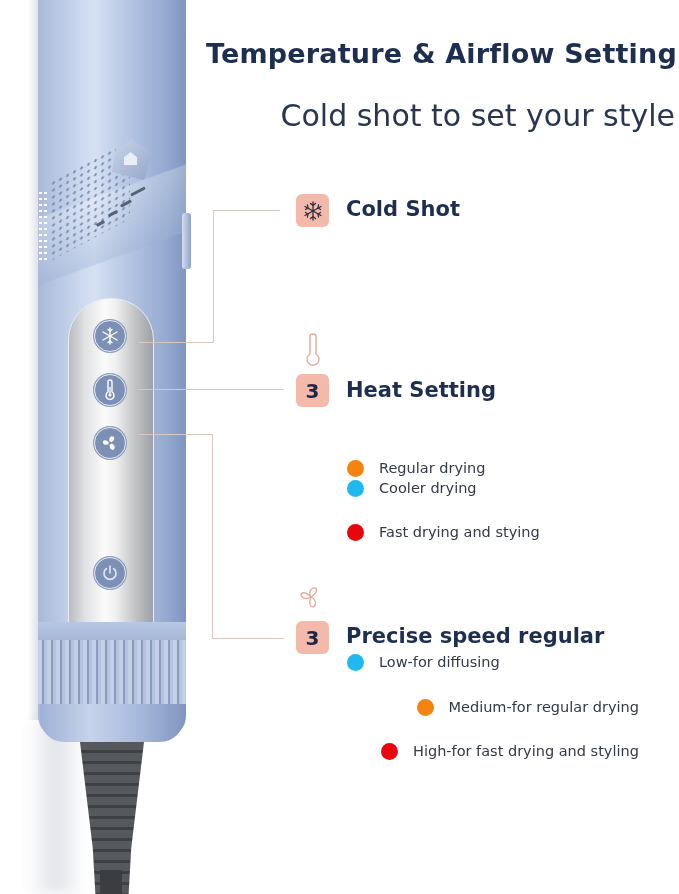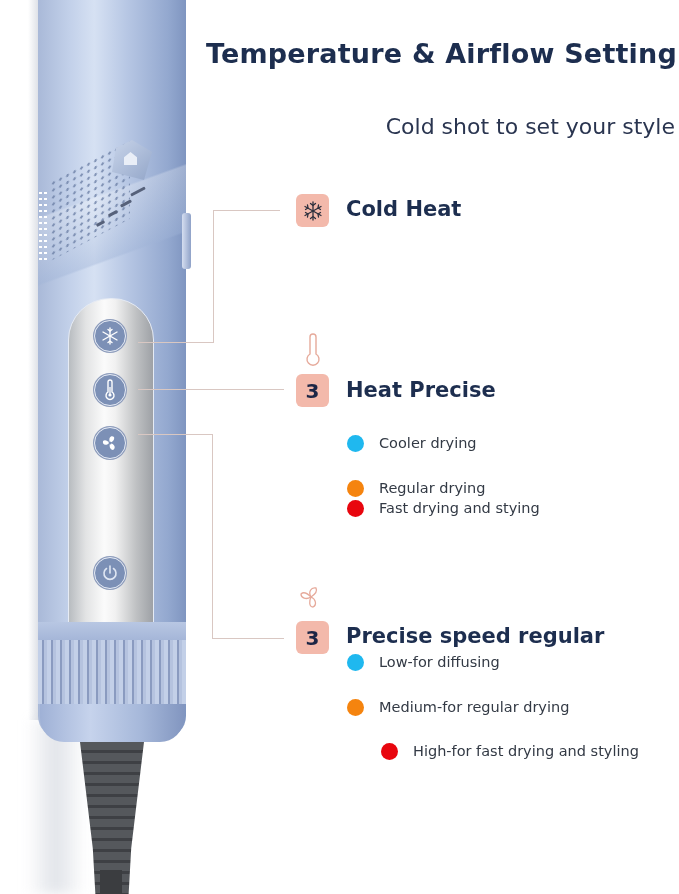--- a/index.html
+++ b/index.html
@@ -10,22 +10,22 @@
     color: #1b2a47;
   }
   .abs { position: absolute; }
 
   
   .title {
     right: 2px; top: 38px; font-size: 27px; font-weight: bold;
     color: #1d2e4f; letter-spacing: 0.2px; white-space: nowrap;
   }
   .subtitle {
-    right: 4px; top: 98px; font-size: 22px; color: #2a3550;
-    white-space: nowrap; font-weight: normal; margin-top: 16px;
+    right: 4px; top: 98px; font-size: 30px; color: #2a3550;
+    white-space: nowrap; font-weight: normal;
   }
 
   
   .badge {
     width: 33px; height: 33px; border-radius: 6px; background: #f3b9ab;
     display: flex; align-items: center; justify-content: center;
     font-weight: bold; font-size: 20px; color: #1d2646;
   }
   .feat-label {
     font-size: 21px; font-weight: bold; color: #1d2e4f; white-space: nowrap;
@@ -205,59 +205,59 @@
       <line x1="3" y1="15.5" x2="19" y2="6.5"></line>
       <polyline points="8.5,3.5 11,5.5 13.5,3.5"></polyline>
       <polyline points="8.5,18.5 11,16.5 13.5,18.5"></polyline>
       <polyline points="3.5,9.5 6,8 5.5,5"></polyline>
       <polyline points="18.5,12.5 16,14 16.5,17"></polyline>
       <polyline points="3.5,12.5 6,14 5.5,17"></polyline>
       <polyline points="18.5,9.5 16,8 16.5,5"></polyline>
     </g>
   </svg>
 </div>
-<div class="abs feat-label" style="left:346px;top:197px;">Cold Heat</div>
+<div class="abs feat-label" style="left:346px;top:197px;">Cold Shot</div>
 
 <svg class="abs" style="left:304px;top:333px;" width="18" height="34" viewBox="0 0 18 34">
   <path d="M6 4 a3 3 0 0 1 6 0 v17 a6 6 0 1 1 -6 0 z" stroke="#e6aa9b" stroke-width="1.4" fill="none"></path>
 </svg>
 <div class="abs badge" style="left:296px;top:374px;">3</div>
-<div class="abs feat-label" style="left:346px;top:378px;">Heat Precise</div>
+<div class="abs feat-label" style="left:346px;top:378px;">Heat Setting</div>
 
 <div class="abs" style="left:347px;top:433px;">
+  <div class="bullet-row" style="height:20px;margin-top:25px;">
+    <span class="dot" style="background:#f5840f;"></span>
+    <span class="bullet-text">Regular drying</span>
+  </div>
   <div class="bullet-row" style="height:20px;">
     <span class="dot" style="background:#1fb8ef;"></span>
     <span class="bullet-text">Cooler drying</span>
   </div>
-  <div class="bullet-row" style="height:20px;margin-top:25px;">
-    <span class="dot" style="background:#f5840f;"></span>
-    <span class="bullet-text">Regular drying</span>
-  </div>
-  <div class="bullet-row" style="height:20px;">
+  <div class="bullet-row" style="height:20px;margin-top:24px;">
     <span class="dot" style="background:#e8060e;"></span>
     <span class="bullet-text">Fast drying and stying</span>
   </div>
 </div>
 
 <svg class="abs" style="left:297px;top:583px;" width="28" height="28" viewBox="0 0 28 28">
   <g stroke="#e6aa9b" stroke-width="1.3" fill="none">
     <path d="M14 14 C11 9, 14 4, 19 5 C21 9, 17 12, 14 14 Z"></path>
     <path d="M14 14 C19 16, 20 22, 16 24 C12 24, 12 18, 14 14 Z"></path>
     <path d="M14 14 C9 17, 4 15, 4 11 C7 8, 11 11, 14 14 Z"></path>
   </g>
 </svg>
 <div class="abs badge" style="left:296px;top:621px;">3</div>
 <div class="abs feat-label" style="left:346px;top:624px;">Precise speed regular</div>
 
 <div class="abs" style="left:347px;top:652px;">
   <div class="bullet-row" style="height:20px;">
     <span class="dot" style="background:#1fb8ef;"></span>
     <span class="bullet-text">Low-for diffusing</span>
   </div>
-  <div class="bullet-row" style="height:20px;margin-top:25px;">
+  <div class="bullet-row" style="height:20px;margin-top:25px;justify-content:flex-end;">
     <span class="dot" style="background:#f5840f;"></span>
     <span class="bullet-text">Medium-for regular drying</span>
   </div>
   <div class="bullet-row" style="height:20px;margin-top:24px;padding-left:34px;">
     <span class="dot" style="background:#e8060e;"></span>
     <span class="bullet-text">High-for fast drying and styling</span>
   </div>
 </div>
 
 </body></html>

